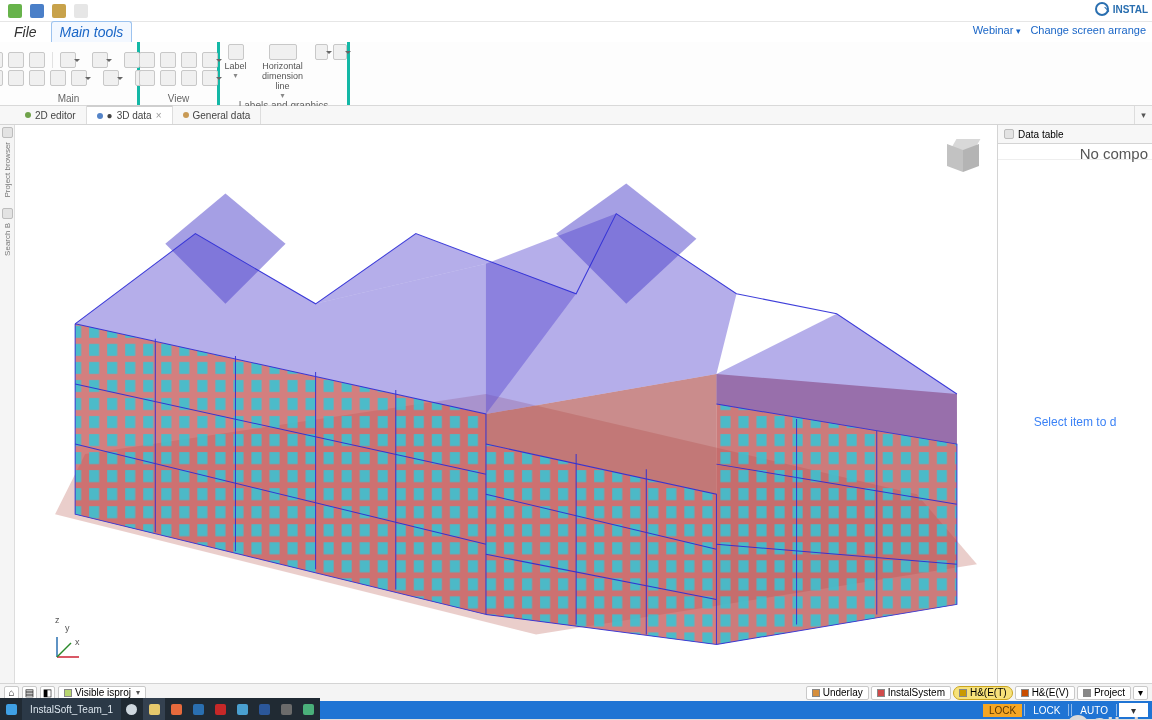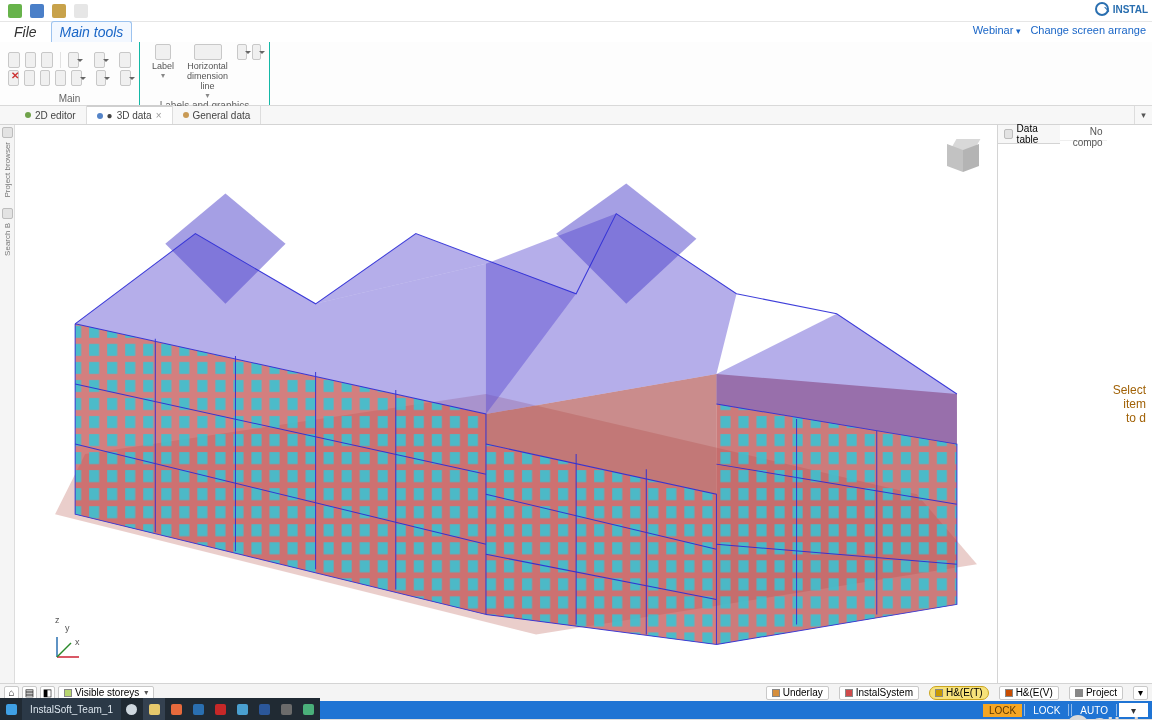--- a/index.html
+++ b/index.html
@@ -31,21 +31,21 @@
   .menu-item { font-size:14px; color:#333; padding:2px 8px; cursor:pointer;font-style:italic; }
   .menu-item.active { color:#1a66c7; border:1px solid #9dc3ef; border-bottom:none; background:#f3f8ff; border-radius:3px 3px 0 0;}
   .menu-right { position:absolute; right:6px; top:2px; display:flex; gap:10px; font-size:11px; }
   .menu-right a { color:#1a66c7; cursor:pointer; }
   .menu-right a.drop::after{content:" ▾"; font-size:9px;}
 
   
   .ribbon {
     height:64px; display:flex; background:#fdfdfd; border-bottom:1px solid #d9d9d9;
   }
-  .rgroup { border-right:1px solid #14b8a6; padding:2px 8px 0 8px; display:flex; flex-direction:column; }
+  .rgroup { border-right:3px solid #14b8a6; padding:2px 8px 0 8px; display:flex; flex-direction:column;align-items:center; }
   .rgroup .icons { flex:1; display:flex; flex-direction:column; gap:2px; justify-content:center; }
   .iconrow { display:flex; gap:5px; align-items:center; }
   .ricon { width:16px; height:16px; background:#f0f0f0; border:1px solid #c8c8c8; border-radius:2px; display:inline-block; position:relative;}
   .ricon.small{width:13px;height:13px;}
   .ricon.big{width:22px;height:22px;}
   .ricon.yellow{background:#f8d66b;}
   .ricon.red::after{content:"✕"; color:#c33; font-size:10px; position:absolute; left:2px; top:-1px; font-weight:bold;}
   .ricon.drop::after{content:""; position:absolute; right:-5px; top:6px; border:3px solid transparent; border-top-color:#666;}
   .vsep{width:1px; align-self:stretch; background:#e2e2e2; margin:0 2px;}
   .rgroup .glabel { font-size:10px; color:#666; text-align:center; white-space:nowrap; padding-bottom:1px;}
@@ -73,25 +73,25 @@
     border-right:1px solid #ddd; cursor:pointer; background:#f7f7f7;
   }
   .doctab.active { background:#fff; border-top:2px solid #cfcfcf; margin-top:-1px;}
   .doctab .dot{width:6px;height:6px;border-radius:50%;background:#888;}
   .doctab .x{color:#999;font-size:10px;}
   .doctabs .end-drop{margin-left:auto; width:18px; text-align:center; font-size:9px; color:#555; border-left:1px solid #ddd; cursor:pointer; line-height:19px;}
 
   
   .right-panel {
     position:absolute; right:0; top:0; bottom:0; width:155px;
-    border-left:1px solid #d4d4d4; background:#fff; display:flex; flex-direction:row;
+    border-left:1px solid #d4d4d4; background:#fff; display:flex; flex-direction:column;
   }
   .right-panel .hdr { height:19px; border-bottom:1px solid #d4d4d4; display:flex; align-items:center; gap:4px; padding:0 6px; font-size:10px; background:#f7f7f7;}
-  .right-panel .sub { height:16px; border-bottom:1px solid #eee; font-size:10px; color:#555; text-align:right; padding:1px 4px;}
-  .right-panel .body { flex:1; display:flex; align-items:center; justify-content:center; font-size:12px; color:#a16207; padding:0 6px; text-align:right;}
+  .right-panel .sub { height:16px; border-bottom:1px solid #eee; font-size:15px; color:#555; text-align:right; padding:1px 4px;}
+  .right-panel .body { flex:1; display:flex; align-items:center; justify-content:center; font-size:12px; color:#3b82f6; padding:0 6px; text-align:right;}
 
   
   .viewport {
     position:absolute; left:15px; right:155px; top:0; bottom:0; background:#fff; overflow:hidden;
   }
   .axis-gizmo { position:absolute; left:34px; bottom:20px; font-size:9px; color:#555;}
   .axis-gizmo .z{position:absolute; left:6px; top:-20px;}
   .axis-gizmo .y{position:absolute; left:16px; top:-12px;}
   .axis-gizmo .x{position:absolute; left:26px; top:2px;}
   .axis-gizmo svg{overflow:visible;}
@@ -103,21 +103,21 @@
 
   .building { width:100%; height:100%; }
 
   
   .footer1, .footer2, .footer3 { display:flex; align-items:center; font-size:10px; }
   .footer1 {
     height:18px; background:#f4f4f4; border-top:1px solid #d4d4d4; padding:0 4px; gap:4px;
     position:relative;
   }
   .footer1 .left{display:flex; gap:3px; align-items:center;}
-  .footer1 .right{display:flex; gap:10px; align-items:center; margin-left:auto;}
+  .footer1 .right{display:flex; gap:2px; align-items:center; margin-left:auto;}
   .fbtn{height:14px; padding:0 5px; border:1px solid #c9c9c9; background:#fff; border-radius:2px; display:flex; align-items:center; gap:3px; cursor:pointer;}
   .fbtn .sw{width:8px;height:8px;border:1px solid #888;}
   .fbtn.yellow{background:#f7e27a; border-color:#caa520;border-radius:7px;}
   .fbtn.drop::after{content:"▾"; font-size:8px; color:#555; margin-left:2px;}
   .tiny{width:15px; padding:0; justify-content:center;}
 
   .footer2 {
     height:18px; background:#1f74d4; color:#fff; padding:0 4px; gap:10px; position:relative;
   }
   .footer2 .warn{width:14px;height:12px; background:#f5c84b; clip-path:polygon(50% 0,100% 100%,0 100%); position:relative; margin-right:4px;}
@@ -193,20 +193,37 @@
         <span class="ricon drop"></span>
         <span style="width:6px"></span>
         <span class="ricon drop"></span>
         <span style="width:6px"></span>
         <span class="ricon drop"></span>
       </div>
     </div>
     <div class="glabel">Main</div>
   </div>
 
+  <div class="rgroup" style="width:80px">
+    <div class="icons">
+      <div class="iconrow">
+        <span class="ricon"></span>
+        <span class="ricon"></span>
+        <span class="ricon"></span>
+        <span class="ricon drop"></span>
+      </div>
+      <div class="iconrow">
+        <span class="ricon"></span>
+        <span class="ricon"></span>
+        <span class="ricon"></span>
+        <span class="ricon drop"></span>
+      </div>
+    </div>
+    <div class="glabel">View</div>
+  </div>
 
   <div class="rgroup" style="width:130px">
     <div class="icons">
       <div class="iconrow" style="align-items:flex-start">
         <div class="lblcol">
           <span class="ricon"></span>
           <span>Label</span>
           <span style="font-size:8px;color:#888">▾</span>
         </div>
         <div class="lblcol">
@@ -329,21 +346,21 @@
   </div>
 </div>
 
 <div class="footer1">
   <div class="left">
     <span class="fbtn tiny">⌂</span>
     <span class="fbtn tiny">▤</span>
     <span class="fbtn tiny">◧</span>
     <span class="fbtn drop">
       <span class="sw" style="background:#b7d66f"></span>
-      <span>Visible storeys</span>
+      <span>Visible isproj</span>
     </span>
   </div>
   <div class="right">
     <span class="fbtn">
         <span class="sw" style="background:#d68f3d"></span>
         <span>Underlay</span>
       </span>
     <span class="fbtn">
         <span class="sw" style="background:#d04a4a"></span>
         <span>InstalSystem</span>

